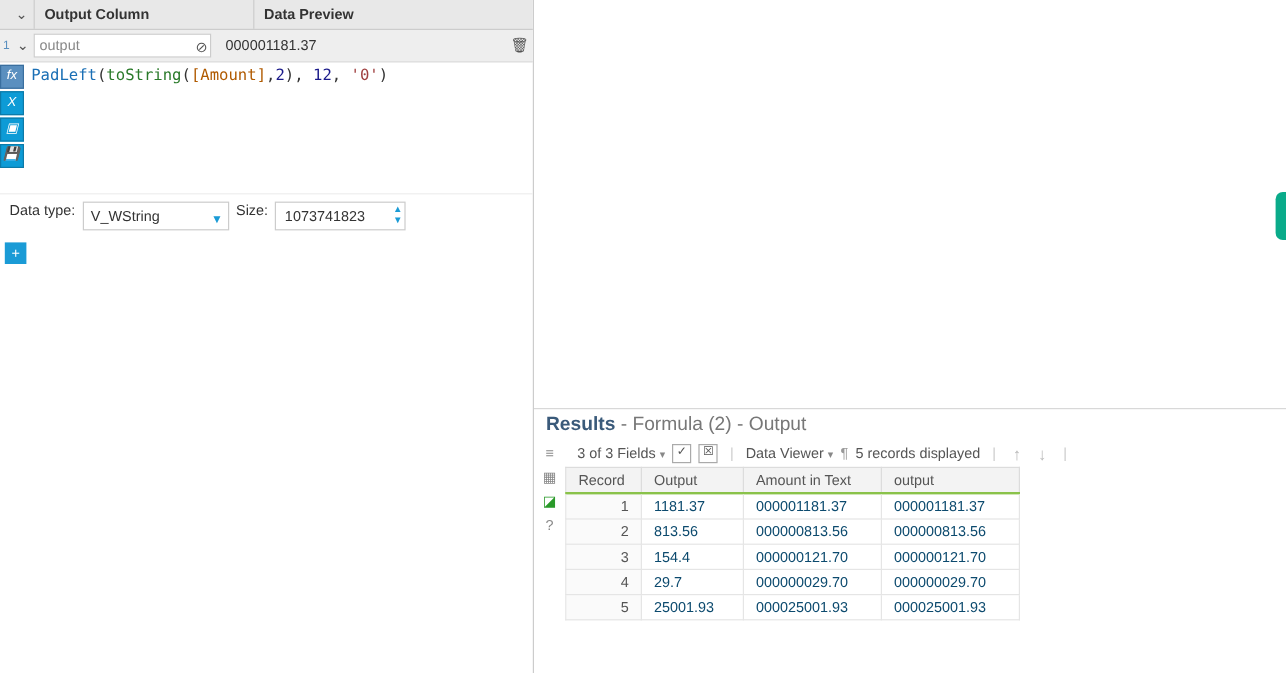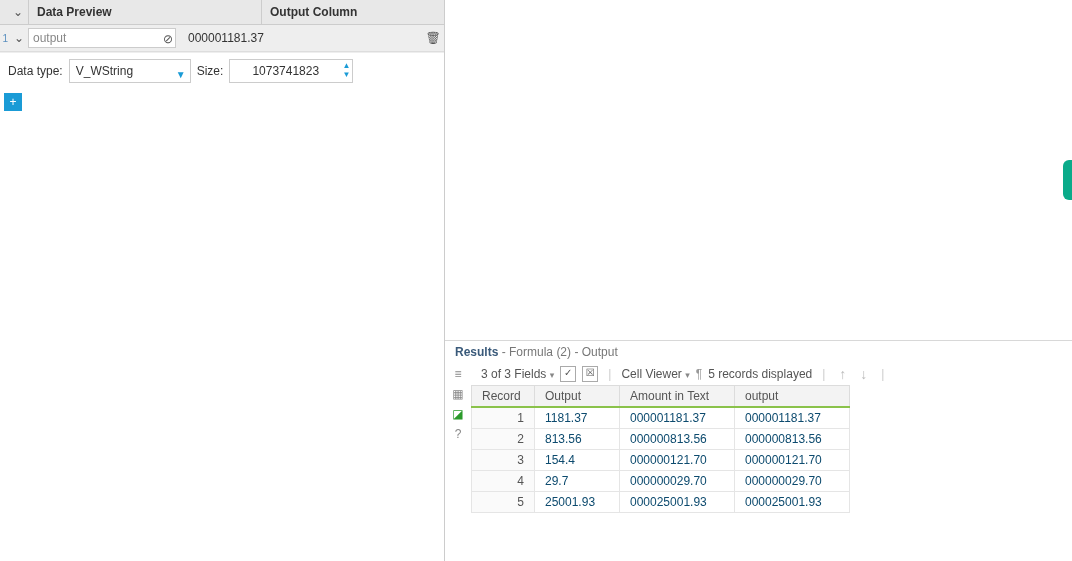--- a/index.html
+++ b/index.html
@@ -17,32 +17,32 @@
 .out-row .clear{position:absolute;right:2px;top:1px;color:#555;font-size:12px}
 .out-row .prev{flex:1;padding-left:8px;color:#333}
 .out-row .trash{width:22px;text-align:center;color:#555}
 .body-row{display:flex}
 .sidebar{width:20px;display:flex;flex-direction:column;align-items:center;gap:2px;padding-top:2px}
 .sb-btn{width:18px;height:18px;border:1px solid #0d7aa8;background:#0d9bd6;color:#fff;font-size:11px;line-height:16px;text-align:center;font-style:italic}
 .sb-btn.fx{background:#5a8fbf;border-color:#3a6f9f;font-style:italic}
 .formula-area{flex:1;padding:4px 6px 90px 6px}
 .formula-area .code{font-family:Consolas,monospace;font-size:13px}
 .kw{color:#1a6fb5}.fn{color:#2a7a2a}.fld{color:#b05a00}.num{color:#1a1a8a}.str{color:#a04040}
-.data-type{display:flex;align-items:center;gap:6px;padding:6px 8px;border-top:1px solid #eee}
+.data-type{display:flex;gap:6px;padding:6px 8px;border-top:1px solid #eee}
 .dt-sel{border:1px solid #ccc;background:#fff;height:22px;line-height:22px;padding:0 22px 0 6px;width:92px;position:relative;color:#333}
 .dt-sel .dd{position:absolute;right:4px;top:4px;color:#1a9bd6;font-size:10px}
-.sz-in{border:1px solid #ccc;background:#fff;height:22px;line-height:22px;padding:0 22px 0 22px;width:78px;position:relative}
+.sz-in{border:1px solid #ccc;background:#fff;height:22px;line-height:22px;padding:0 22px 0 7px;width:78px;position:relative}
 .sz-in .spin{position:absolute;right:2px;top:1px;display:flex;flex-direction:column;font-size:8px;color:#1a9bd6;line-height:9px}
 .plus-btn{width:18px;height:18px;background:#1a9bd6;color:#fff;text-align:center;line-height:18px;margin:4px}
 .right-panel{flex:1;display:flex;flex-direction:column;background:#fcfcfc}
 .canvas{flex:1;position:relative;background:#fff}
 .node{position:absolute;width:40px;height:40px;border-radius:6px;display:flex;align-items:center;justify-content:center}
 .node.book{left:618px;top:160px;background:#0aab8a}
 .results{height:220px;border-top:1px solid #d8d8d8;background:#fff;display:flex;flex-direction:column}
-.res-title{padding:4px 10px;color:#3a5a7a;font-size:12px}
+.res-title{padding:4px 10px;color:#3a5a7a;font-size:16px}
 .res-title .sub{color:#777}
 .res-bar{display:flex;align-items:center;gap:6px;padding:3px 10px;color:#555}
 .sep{color:#ccc;margin:0 4px}
 .ic{width:14px;height:14px;border:1px solid #aaa;display:inline-block;font-size:10px;line-height:12px;text-align:center;color:#555}
 .dd-sm{font-size:9px;color:#888}
 .nav-arr{color:#bbb;font-size:14px;margin:0 4px}
 .res-body{display:flex;flex:1}
 .res-side{width:26px;display:flex;flex-direction:column;align-items:center;gap:6px;padding-top:4px}
 .rs-ic{width:16px;height:14px;font-size:12px;color:#888;text-align:center}
 .rs-ic.sel{color:#2a9a2a}
@@ -52,32 +52,43 @@
 .tbl td.rn{text-align:right;color:#555;background:#fafafa;width:42px}
 </style>
 </head>
 <body>
 
 <div class="root">
   <div class="left-panel">
     <div class="hdr-row">
       <div style="width:8px"></div>
       <div class="chev">⌄</div>
+      <div class="hcell oc">Output Column</div>
       <div class="hcell dp">Data Preview</div>
-      <div class="hcell oc">Output Column</div>
     </div>
     <div class="out-row">
       <div class="num">1</div>
       <div class="chev">⌄</div>
       <div class="field">
         <span>output</span>
         <span class="clear">⊘</span>
       </div>
       <div class="prev">000001181.37</div>
       <div class="trash">🗑</div>
+    </div>
+    <div class="body-row">
+      <div class="sidebar">
+        <div class="sb-btn fx">fx</div>
+        <div class="sb-btn">X</div>
+        <div class="sb-btn">▣</div>
+        <div class="sb-btn">💾</div>
+      </div>
+      <div class="formula-area">
+        <span class="code"><span class="kw">PadLeft</span>(<span class="fn">toString</span>(<span class="fld">[Amount]</span>,<span class="num">2</span>), <span class="num">12</span>, <span class="str">'0'</span>)</span>
+      </div>
     </div>
     <div class="data-type">
       <span>Data type:</span>
       <div class="dt-sel">
         <span>V_WString</span>
         <span class="dd">▼</span>
       </div>
       <span>Size:</span>
       <div class="sz-in">
         <span>1073741823</span>
@@ -108,21 +119,21 @@
           <div class="rs-ic">▦</div>
           <div class="rs-ic sel">◪</div>
           <div class="rs-ic">?</div>
         </div>
         <div style="flex:1">
           <div class="res-bar">
             <span><span>3 of 3 Fields</span> <span class="dd-sm">▾</span></span>
             <span class="ic">✓</span>
             <span class="ic">☒</span>
             <span class="sep">|</span>
-            <span><span>Cell Viewer</span> <span class="dd-sm">▾</span></span>
+            <span><span>Data Viewer</span> <span class="dd-sm">▾</span></span>
             <span style="color:#999">¶</span>
             <span>5 records displayed</span>
             <span class="sep">|</span>
             <span class="nav-arr">↑</span>
             <span class="nav-arr">↓</span>
             <span class="sep">|</span>
           </div>
           <table class="tbl">
             <thead>
                 <tr>

